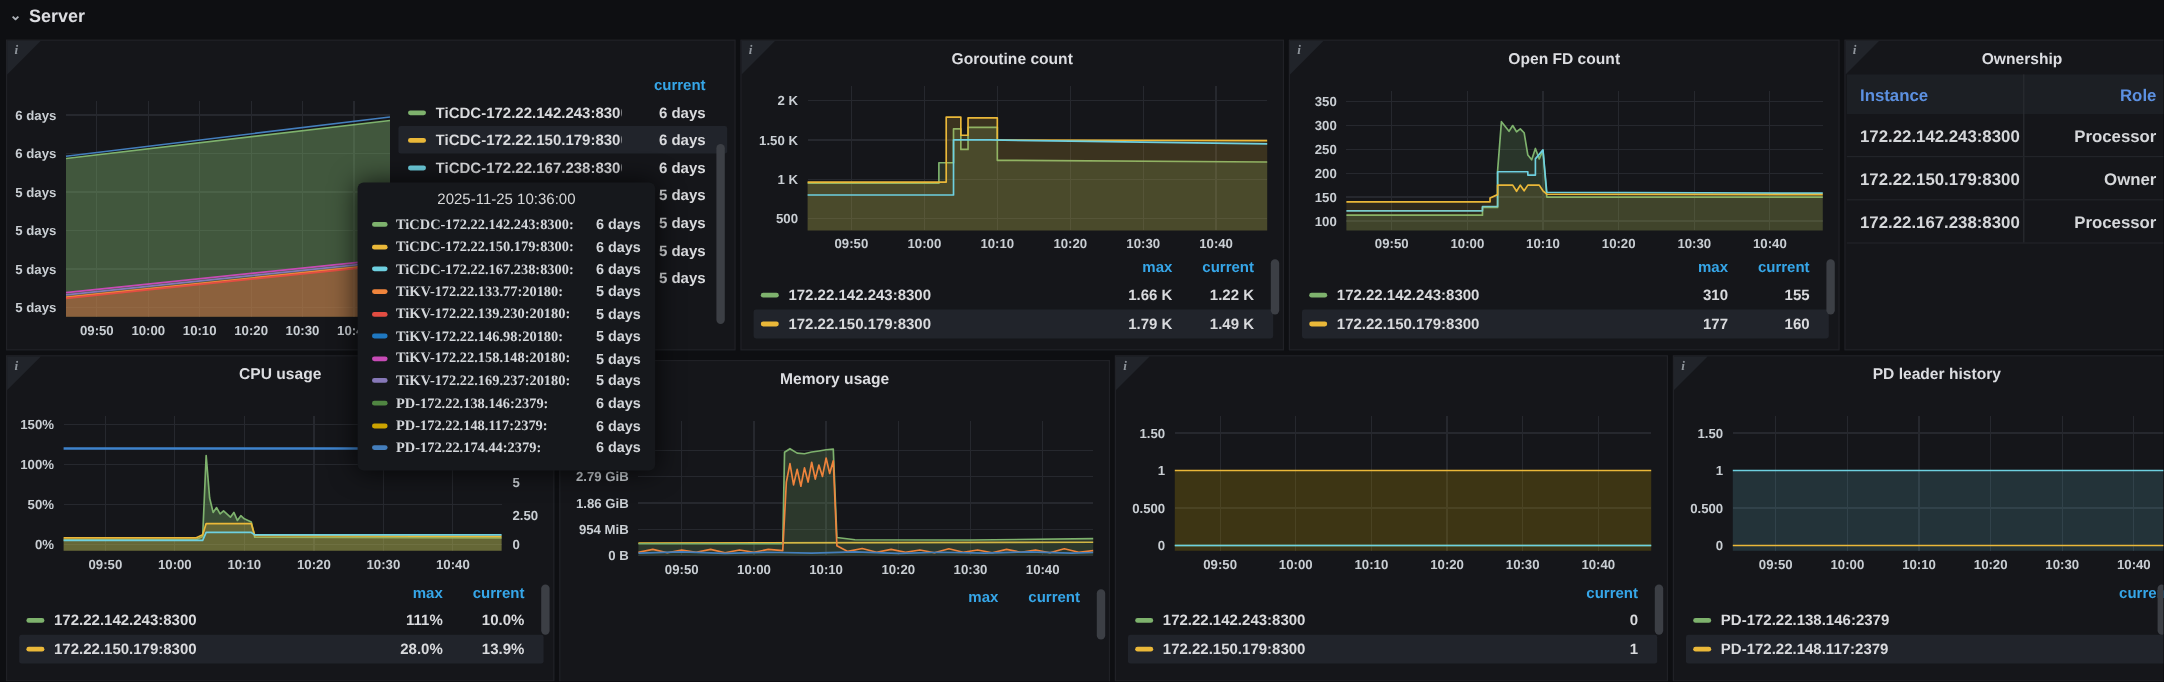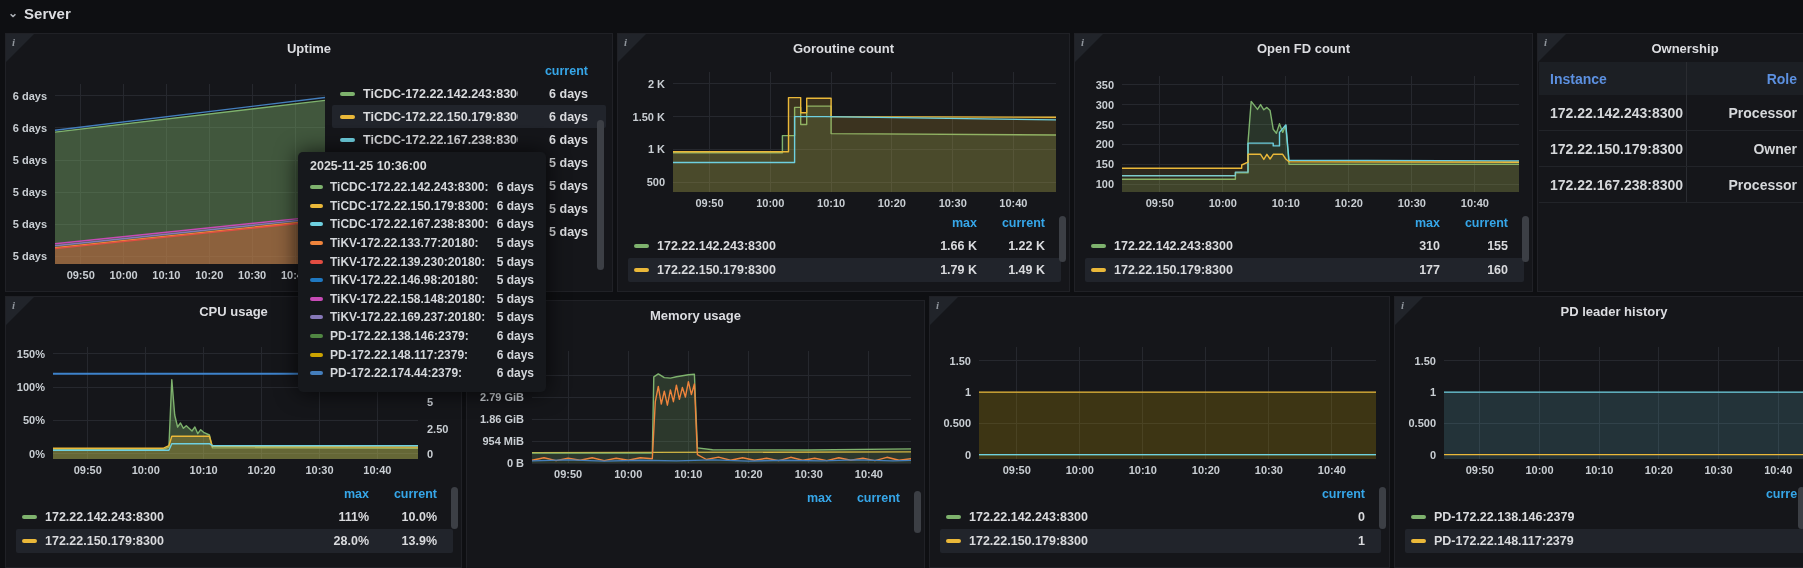--- a/index.html
+++ b/index.html
@@ -43,40 +43,39 @@
   .tbl{position:absolute;top:28px;left:1px;right:1px;}
   .trow{display:flex;align-items:center;height:35px;border-bottom:1px solid #222429;
         font-size:14px;font-weight:600;color:#d5d7da;}
   .trow.thead{height:33px;background:#1c1f24;color:#5c90e0;border-bottom:none;cursor:pointer;}
   .tc1{flex:1;padding-left:11px;}
   .tc2{width:145px;text-align:right;padding-right:34px;border-left:1px solid #2a2c31;
        height:100%;display:flex;align-items:center;justify-content:flex-end;box-sizing:border-box;}
   
   .tooltip{position:absolute;left:298px;top:152px;width:248px;z-index:50;background:#16181c;
            border-radius:5px;box-shadow:0 0 22px rgba(0,0,0,.75);padding:7px 12px 9px 12px;box-sizing:border-box;}
-  .tt-title{text-align:left;font-size:12.5px;font-weight:700;color:#d8d9da;margin-bottom:5px;}
+  .tt-title{text-align:center;font-size:12.5px;font-weight:400;color:#d8d9da;margin-bottom:5px;}
   .tt-row{display:flex;align-items:center;height:18.6px;font-size:12px;font-weight:700;color:#d3d6da;white-space:nowrap;}
   .tt-row .dash{width:13px;height:4px;margin-right:7px;}
-  .tt-name{overflow:hidden;}
+  .tt-name{overflow:hidden;font-family:Liberation Serif, serif;}
   .tt-val{margin-left:auto;padding-left:8px;}
 </style>
 </head>
 <body>
 
 <div id="screen">
 
   <div class="rowhdr">
     <span class="chev">⌄</span>
     <span>Server</span>
   </div>
 
   <div class="panel" id="p-uptime" style="left:5px;top:33px;width:608px;height:259px;">
     <div class="icorner"></div>
       <span class="ichar">i</span>
-    <div class="ptitle">Uptime</div>
     <svg class="chart" width="320" height="230" viewBox="0 0 320 230">
         <line x1="73.7" y1="24" x2="73.7" y2="204" stroke="#26282e" shape-rendering="crispEdges"></line>
         <text class="axis" x="73.7" y="219" text-anchor="middle">09:50</text>
         <line x1="116.6" y1="24" x2="116.6" y2="204" stroke="#26282e" shape-rendering="crispEdges"></line>
         <text class="axis" x="116.6" y="219" text-anchor="middle">10:00</text>
         <line x1="159.4" y1="24" x2="159.4" y2="204" stroke="#26282e" shape-rendering="crispEdges"></line>
         <text class="axis" x="159.4" y="219" text-anchor="middle">10:10</text>
         <line x1="202.3" y1="24" x2="202.3" y2="204" stroke="#26282e" shape-rendering="crispEdges"></line>
         <text class="axis" x="202.3" y="219" text-anchor="middle">10:20</text>
         <line x1="245.1" y1="24" x2="245.1" y2="204" stroke="#26282e" shape-rendering="crispEdges"></line>

